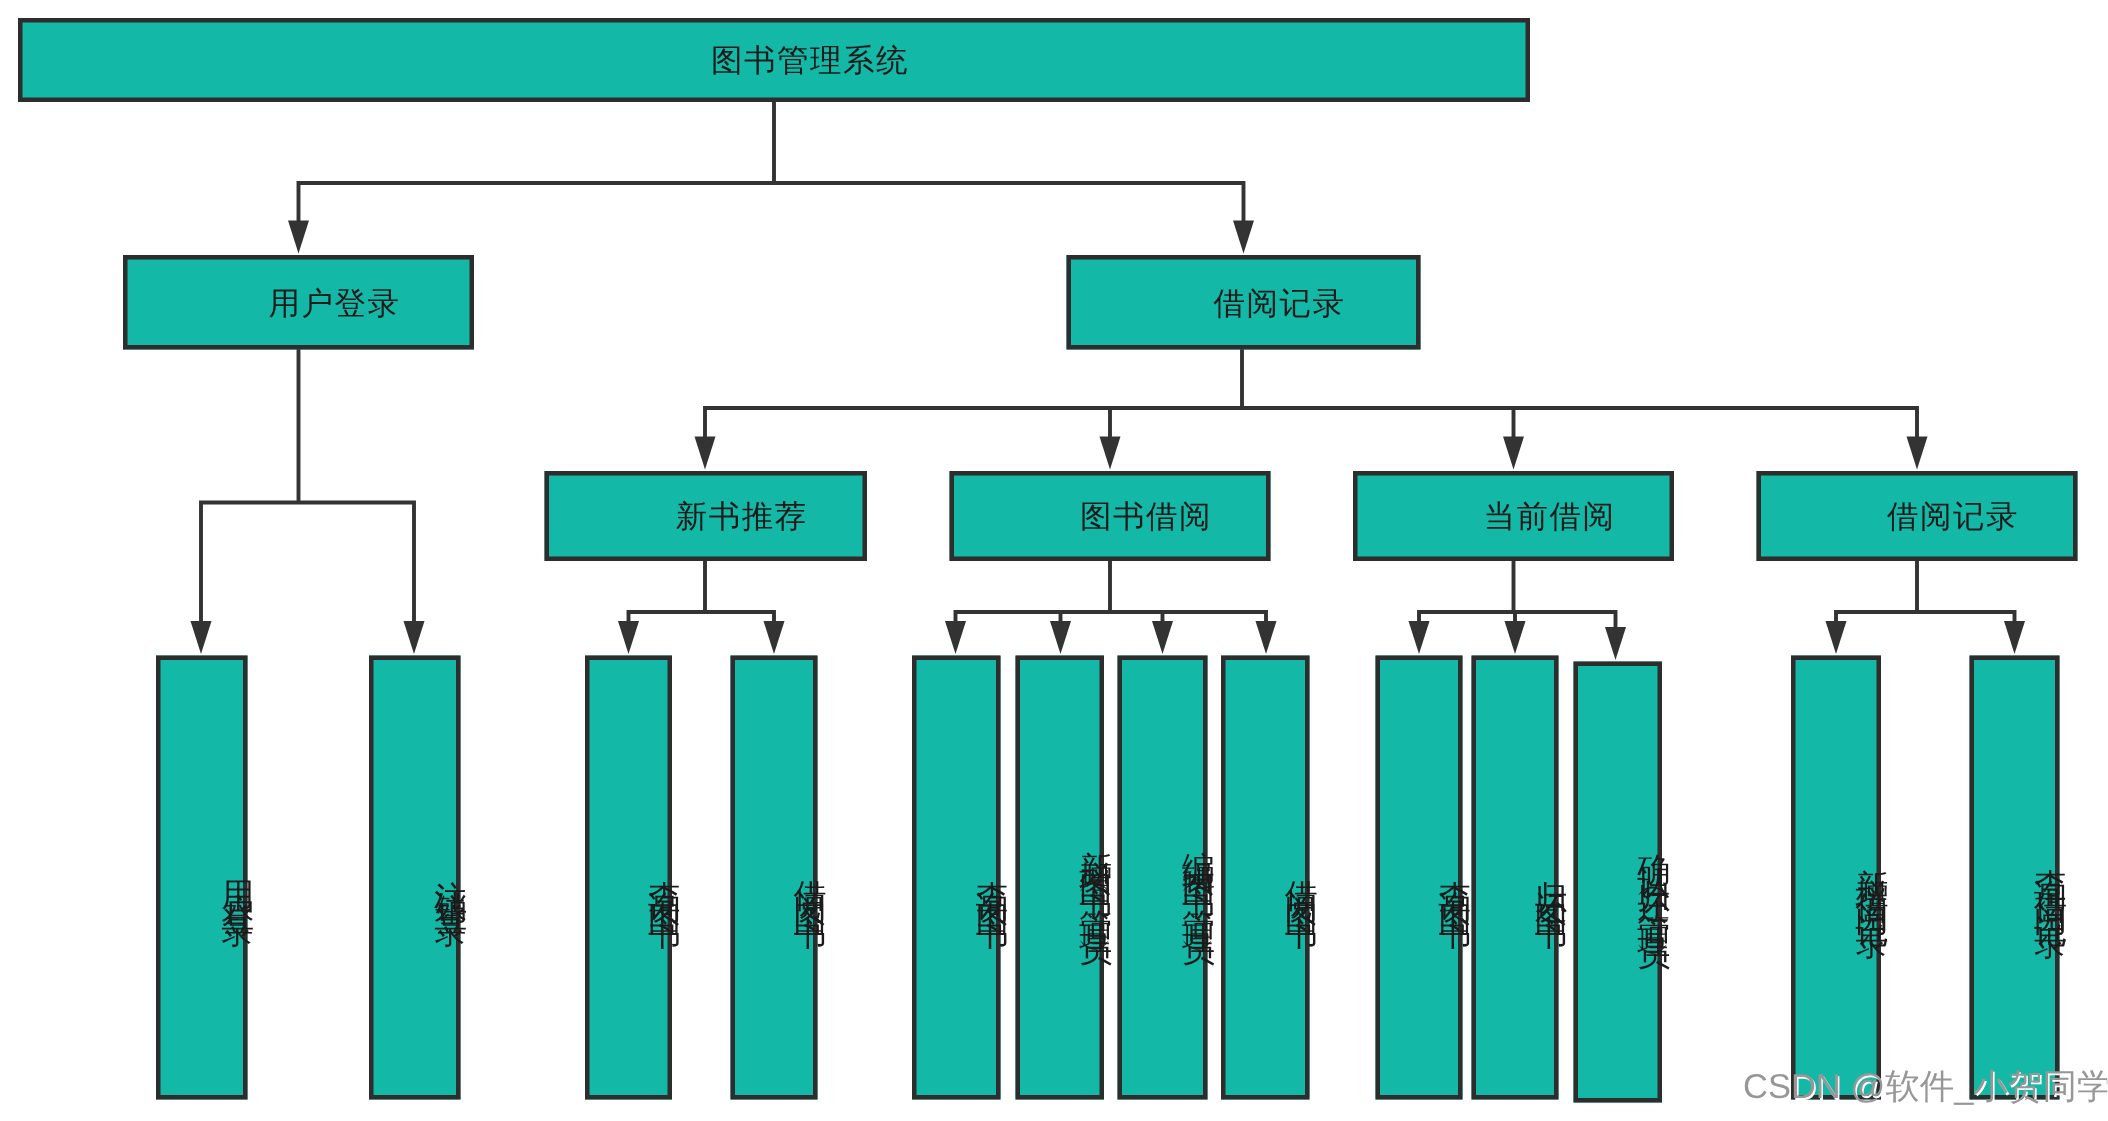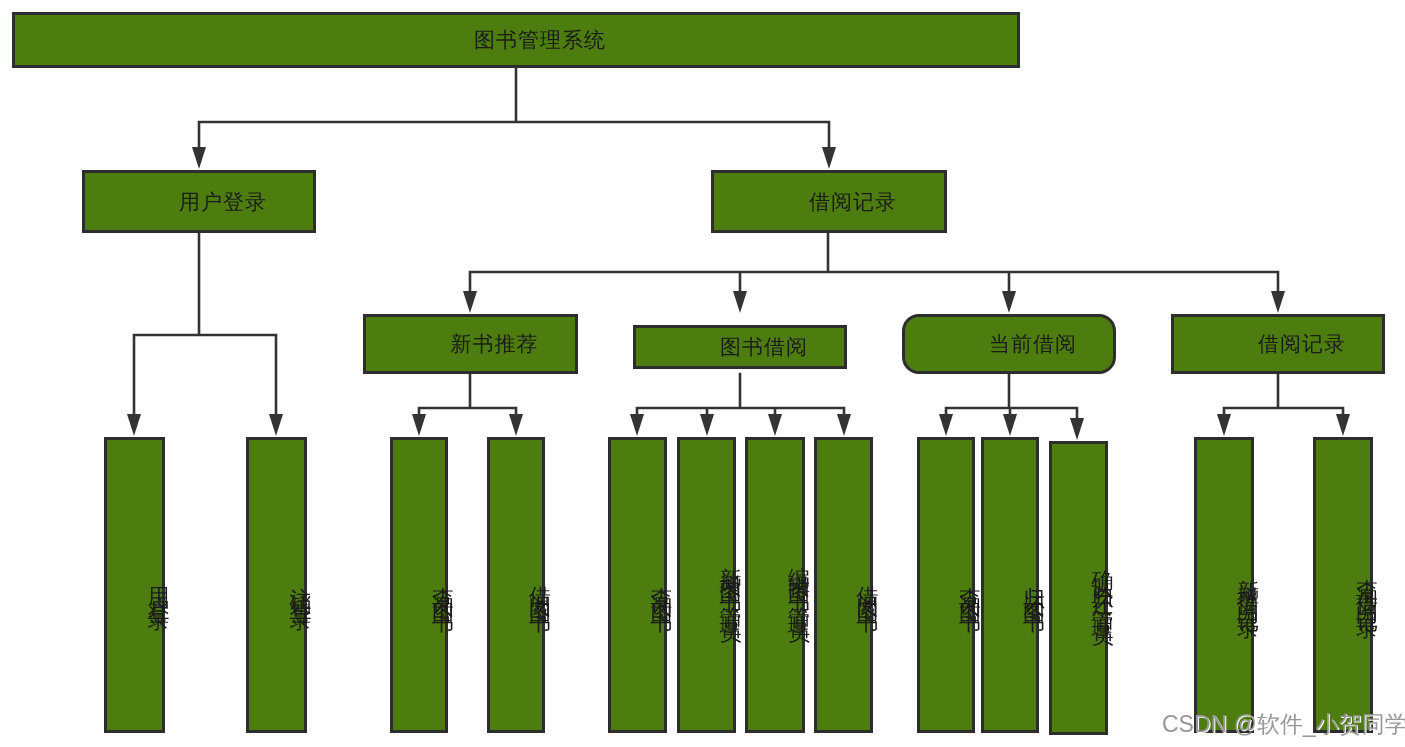--- a/index.html
+++ b/index.html
@@ -13,21 +13,21 @@
   }
   .connector-layer {
     position: absolute;
     left: 0; top: 0;
     width: 1405px; height: 747px;
     z-index: 1;
   }
   .node {
     position: absolute;
     box-sizing: border-box;
-    background: #4d7c0f;
+    background: #14b8a6;
     border: 3px solid #2d2d2d;
     display: flex;
     align-items: center;
     justify-content: center;
     color: #1b1b1b;
     z-index: 2;
     padding-left: 48px;
   }
   .h-label {
     font-size: 21px;
@@ -105,24 +105,24 @@
   <div class="node" style="left:82px; top:170px; width:234px; height:63px;">
     <span class="h-label">用户登录</span>
   </div>
   <div class="node" style="left:711px; top:170px; width:236px; height:63px;">
     <span class="h-label">借阅记录</span>
   </div>
 
   <div class="node" style="left:363px; top:314px; width:215px; height:60px;">
     <span class="h-label">新书推荐</span>
   </div>
-  <div class="node" style="left:633px; top:314px; width:214px; height:44px;margin-top:11px;">
+  <div class="node" style="left:633px; top:314px; width:214px; height:60px;">
     <span class="h-label">图书借阅</span>
   </div>
-  <div class="node" style="left:902px; top:314px; width:214px; height:60px;border-radius:17px;">
+  <div class="node" style="left:902px; top:314px; width:214px; height:60px;">
     <span class="h-label">当前借阅</span>
   </div>
   <div class="node" style="left:1171px; top:314px; width:214px; height:60px;">
     <span class="h-label">借阅记录</span>
   </div>
 
   <div class="node" style="left:104px; top:437px; width:61px; height:296px;">
     <span class="v-label">用户登录</span>
   </div>
   <div class="node" style="left:246px; top:437px; width:61px; height:296px;">

